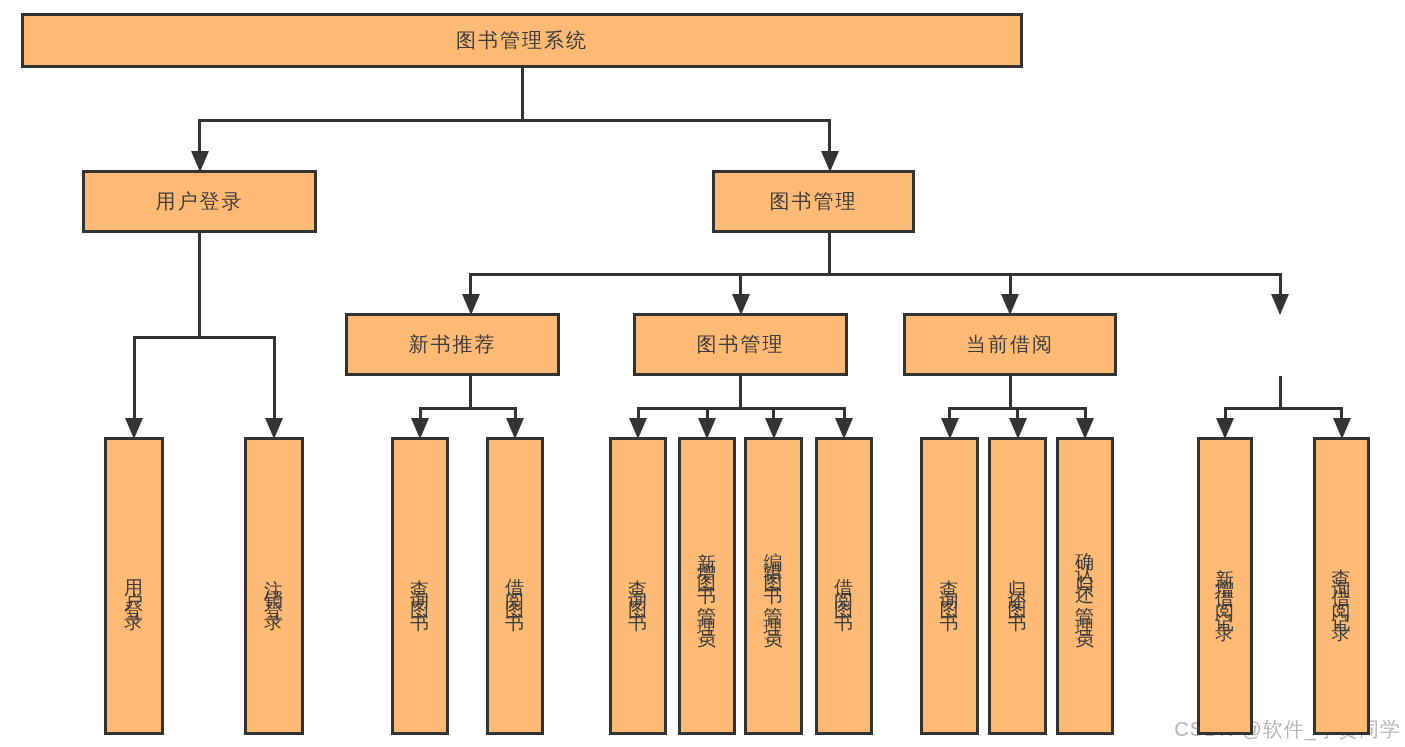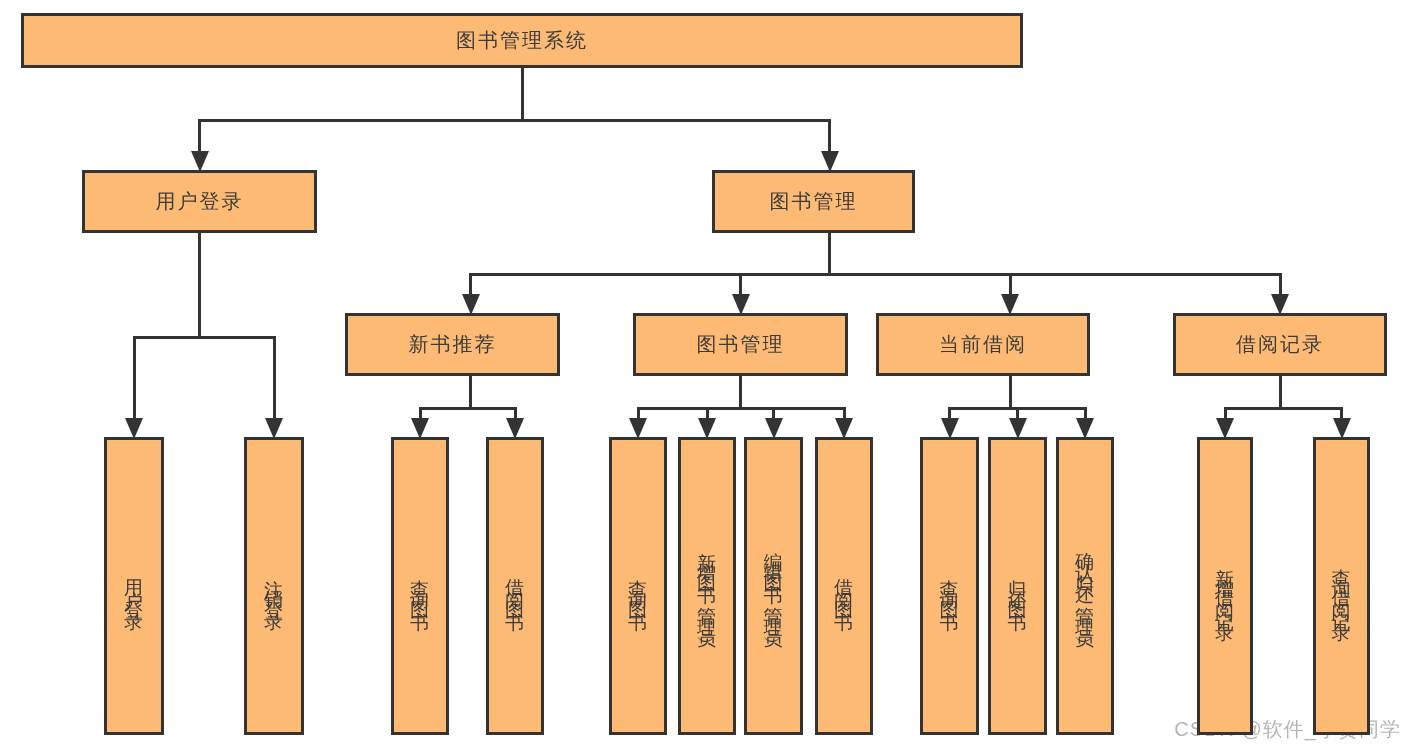--- a/index.html
+++ b/index.html
@@ -118,25 +118,22 @@
     </div>
     <div class="node horiz" style="left: 712px; top: 170px; width: 203px; height: 63px;">
       <span>图书管理</span>
     </div>
     <div class="node horiz" style="left: 345px; top: 313px; width: 215px; height: 63px;">
       <span>新书推荐</span>
     </div>
     <div class="node horiz" style="left: 633px; top: 313px; width: 215px; height: 63px;">
       <span>图书管理</span>
     </div>
-    <div class="node horiz" style="left: 876px; top: 313px; width: 214px; height: 63px;">
+    <div class="node horiz" style="left: 903px; top: 313px; width: 214px; height: 63px;">
       <span>当前借阅</span>
-    </div>
-    <div class="node horiz" style="left: 1173px; top: 313px; width: 214px; height: 63px;">
-      <span>借阅记录</span>
     </div>
     <div class="node vert" style="left: 104px; top: 437px; width: 60px; height: 298px;">
       <span>用户登录</span>
     </div>
     <div class="node vert" style="left: 244px; top: 437px; width: 60px; height: 298px;">
       <span>注销登录</span>
     </div>
     <div class="node vert" style="left: 391px; top: 437px; width: 58px; height: 298px;">
       <span>查询图书</span>
     </div>

